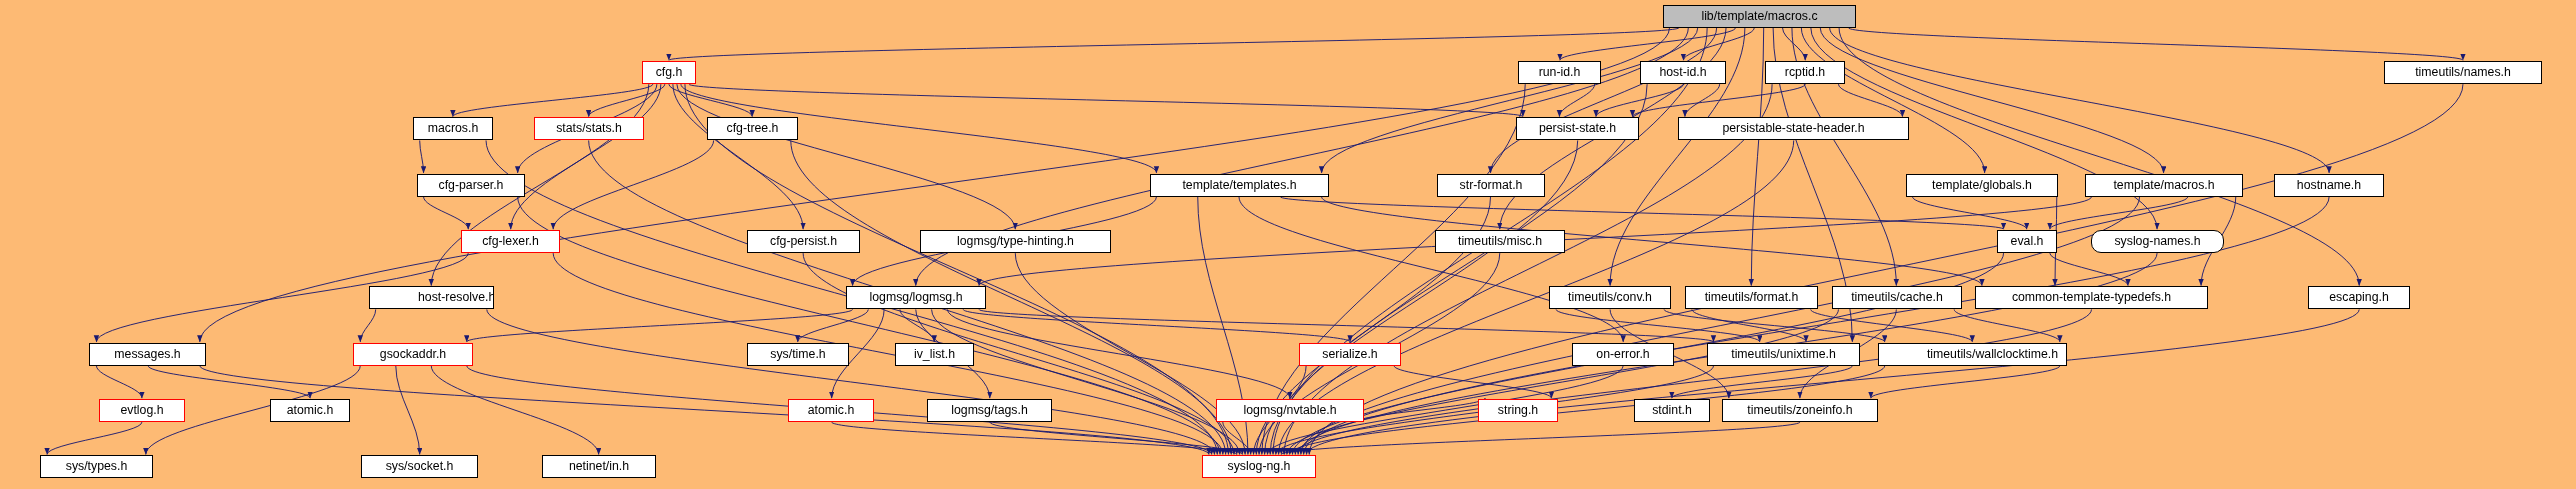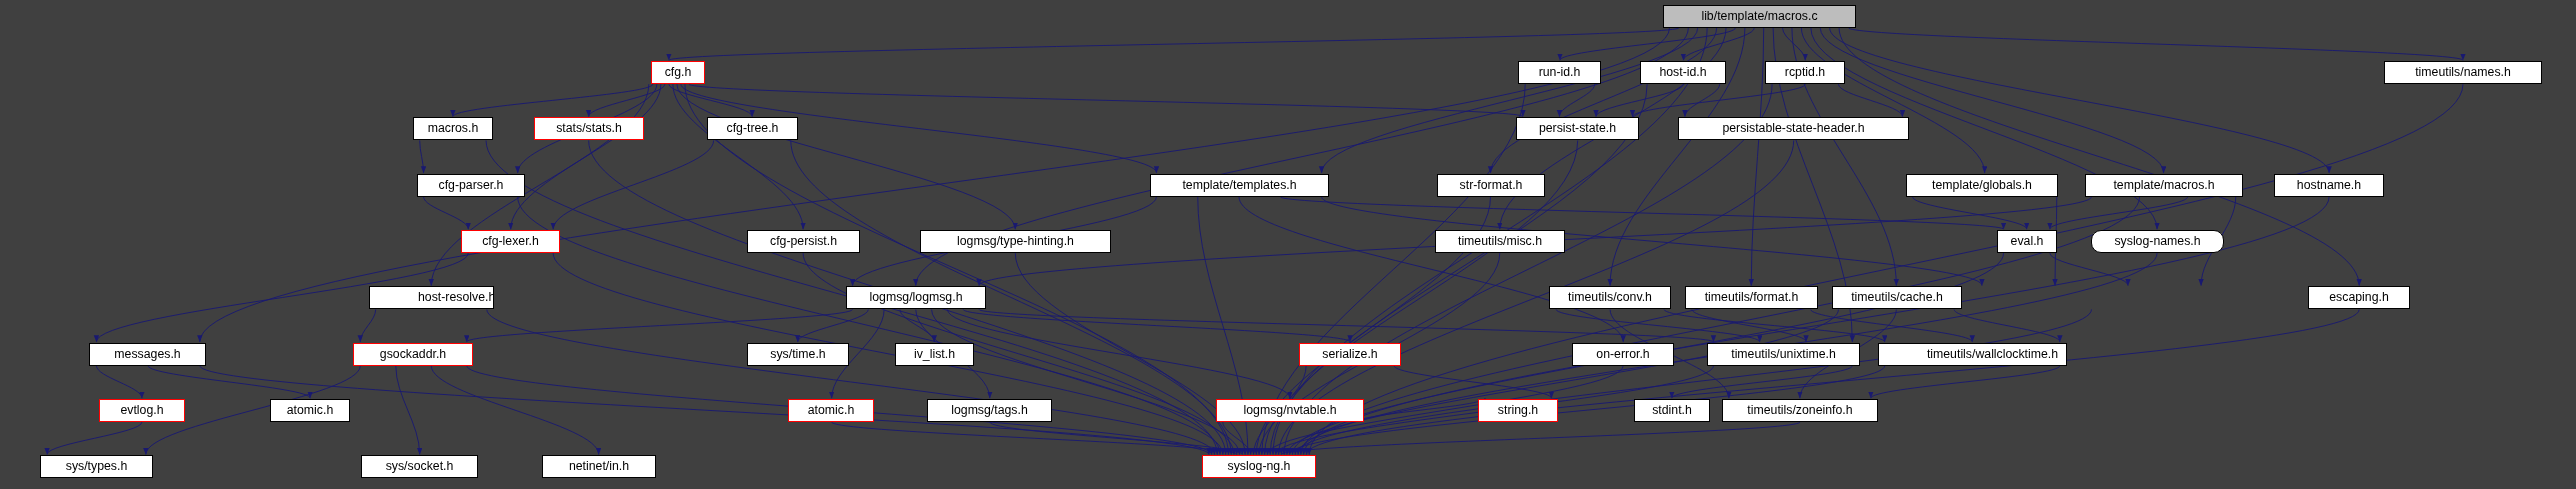--- a/index.html
+++ b/index.html
@@ -2,21 +2,21 @@
 <html style="font-size:12.3px"><head>
 <meta charset="utf-8">
 <style>
   html, body {
     margin: 0;
     padding: 0;
     background: #ffffff;
   }
   #stage {
     position: relative;
-    background: #404040;
+    background: #fdba74;
     font-family: "Liberation Sans", sans-serif;
     overflow: hidden;
   }
   #edges {
     position: absolute;
     left: 0;
     top: 0;
     z-index: 0;
   }
   .node {
@@ -159,21 +159,21 @@
       <path d="M 2443.0 474 C 2443.0 514.3, 1671.7 548.8, 1671.7 589" fill="none" stroke="#191970" stroke-width="1.2" marker-end="url(#arrowhead)"></path>
       <path d="M 184.0 547 C 184.0 561.7, 61.0 574.3, 61.0 589" fill="none" stroke="#191970" stroke-width="1.2" marker-end="url(#arrowhead)"></path>
       <path d="M 1078.0 547 C 1078.0 561.7, 1603.1 574.3, 1603.1 589" fill="none" stroke="#191970" stroke-width="1.2" marker-end="url(#arrowhead)"></path>
       <path d="M 1283.0 547 C 1283.0 561.7, 1610.3 574.3, 1610.3 589" fill="none" stroke="#191970" stroke-width="1.2" marker-end="url(#arrowhead)"></path>
       <path d="M 1759.0 547 C 1759.0 536.1, 1925.0 526.9, 1925.0 516" fill="none" stroke="#191970" stroke-width="1.2" marker-end="url(#arrowhead)"></path>
       <path d="M 1585.0 547 C 1585.0 561.7, 1621.2 574.3, 1621.2 589" fill="none" stroke="#191970" stroke-width="1.2" marker-end="url(#arrowhead)"></path>
       <path d="M 2333.0 547 C 2333.0 561.7, 1660.9 574.3, 1660.9 589" fill="none" stroke="#191970" stroke-width="1.2" marker-end="url(#arrowhead)"></path>
     </svg>
 
 <div class="node root" style="left: 1663px; top: 4.6px; width: 193px;">lib/template/macros.c</div>
-    <div class="node truncated" style="left: 642px; top: 61px; width: 54px; margin-left: 9px;">cfg.h</div>
+    <div class="node truncated" style="left: 642px; top: 61px; width: 54px;">cfg.h</div>
     <div class="node" style="left: 1518px; top: 61px; width: 83px;">run-id.h</div>
     <div class="node" style="left: 1640px; top: 61px; width: 86px;">host-id.h</div>
     <div class="node" style="left: 1765px; top: 61px; width: 80px;">rcptid.h</div>
     <div class="node" style="left: 2384px; top: 61px; width: 158px;">timeutils/names.h</div>
     <div class="node" style="left: 413px; top: 117px; width: 80px;">macros.h</div>
     <div class="node truncated" style="left: 534px; top: 117px; width: 110px;">stats/stats.h</div>
     <div class="node" style="left: 707px; top: 117px; width: 91px;">cfg-tree.h</div>
     <div class="node" style="left: 1516px; top: 117px; width: 123px;">persist-state.h</div>
     <div class="node" style="left: 1678px; top: 117px; width: 231px;">persistable-state-header.h</div>
     <div class="node" style="left: 417px; top: 174px; width: 108px;">cfg-parser.h</div>
@@ -186,20 +186,21 @@
     <div class="node" style="left: 747px; top: 230px; width: 113px;">cfg-persist.h</div>
     <div class="node" style="left: 920px; top: 230px; width: 191px;">logmsg/type-hinting.h</div>
     <div class="node" style="left: 1435px; top: 230px; width: 130px;">timeutils/misc.h</div>
     <div class="node" style="left: 1997px; top: 230px; width: 60px;">eval.h</div>
     <div class="node" style="left: 2091px; top: 230px; width: 133px; border-radius: 10px;">syslog-names.h</div>
     <div class="node" style="left: 369px; top: 286px; width: 125px; padding-left: 48px;">host-resolve.h</div>
     <div class="node" style="left: 846px; top: 286px; width: 140px;">logmsg/logmsg.h</div>
     <div class="node" style="left: 1549px; top: 286px; width: 122px;">timeutils/conv.h</div>
     <div class="node" style="left: 1685px; top: 286px; width: 133px;">timeutils/format.h</div>
     <div class="node" style="left: 1832px; top: 286px; width: 130px;">timeutils/cache.h</div>
+    <div class="node" style="left: 1975px; top: 286px; width: 233px;">common-template-typedefs.h</div>
     <div class="node" style="left: 2308px; top: 286px; width: 102px;">escaping.h</div>
     <div class="node" style="left: 89px; top: 343px; width: 117px;">messages.h</div>
     <div class="node truncated" style="left: 353px; top: 343px; width: 120px;">gsockaddr.h</div>
     <div class="node" style="left: 747px; top: 343px; width: 102px;">sys/time.h</div>
     <div class="node" style="left: 895px; top: 343px; width: 79px;">iv_list.h</div>
     <div class="node truncated" style="left: 1299px; top: 343px; width: 102px;">serialize.h</div>
     <div class="node" style="left: 1572px; top: 343px; width: 102px;">on-error.h</div>
     <div class="node" style="left: 1707px; top: 343px; width: 153px;">timeutils/unixtime.h</div>
     <div class="node" style="left: 1878px; top: 343px; width: 189px; padding-left: 40px;">timeutils/wallclocktime.h</div>
     <div class="node truncated" style="left: 99px; top: 399px; width: 86px;">evtlog.h</div>

